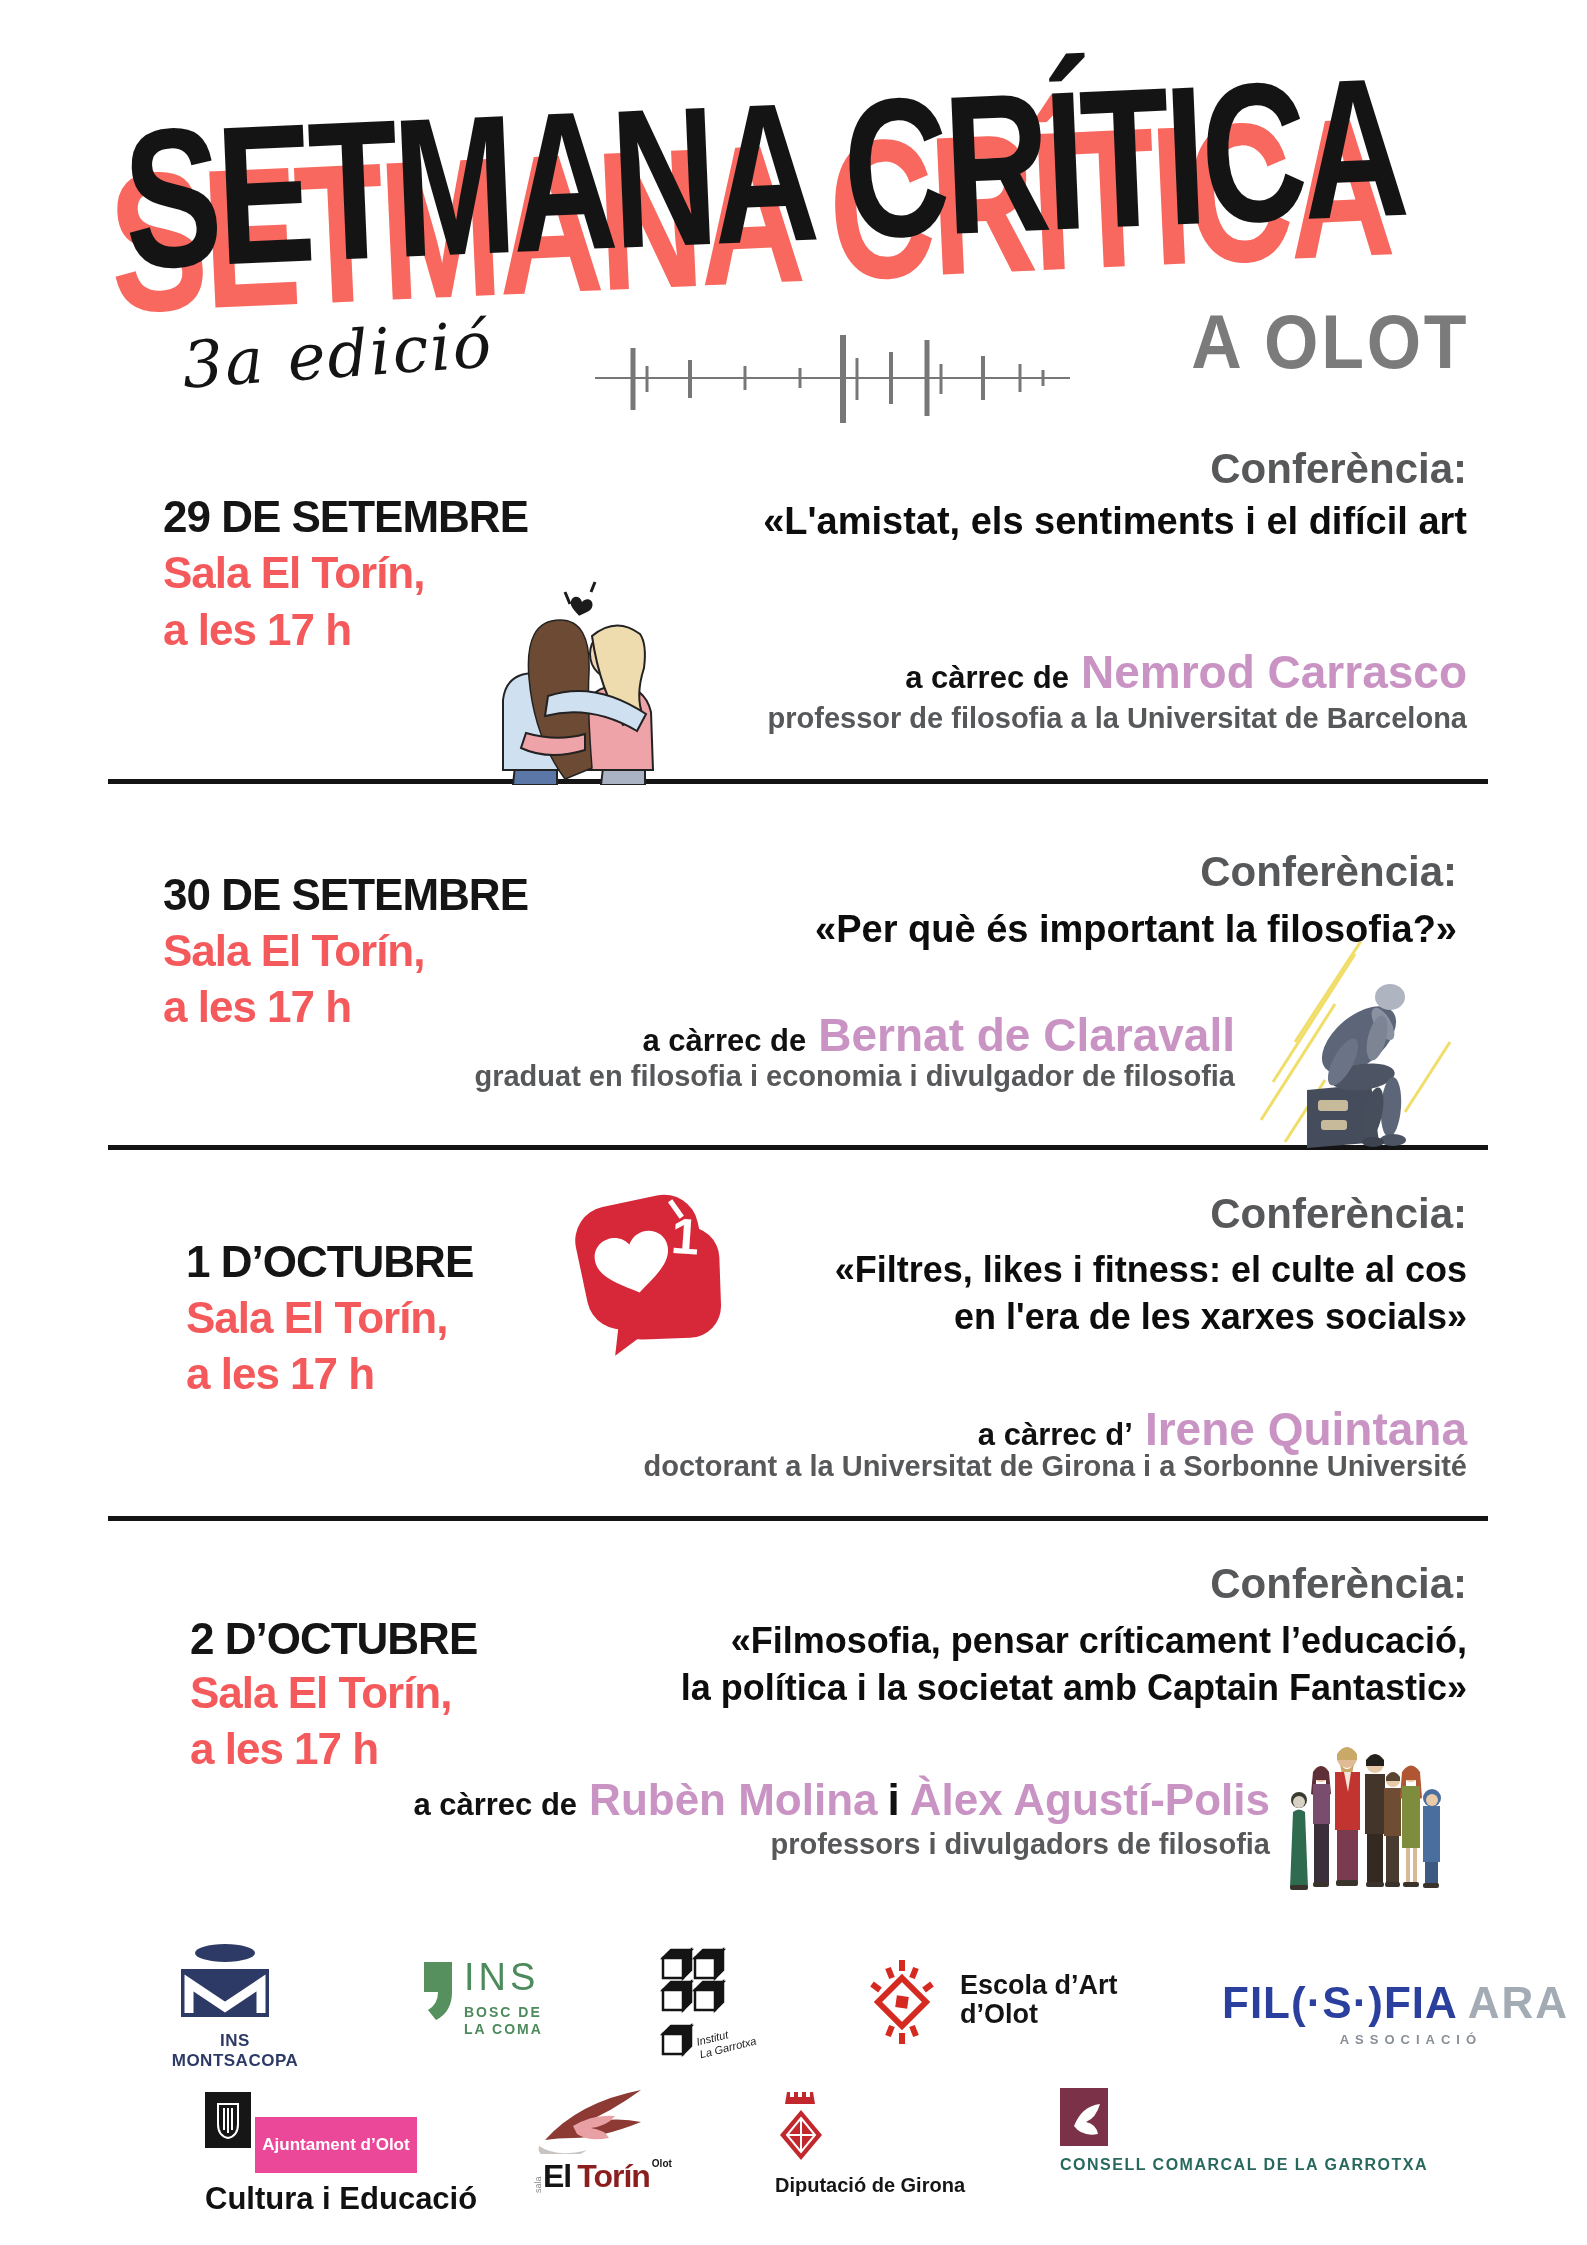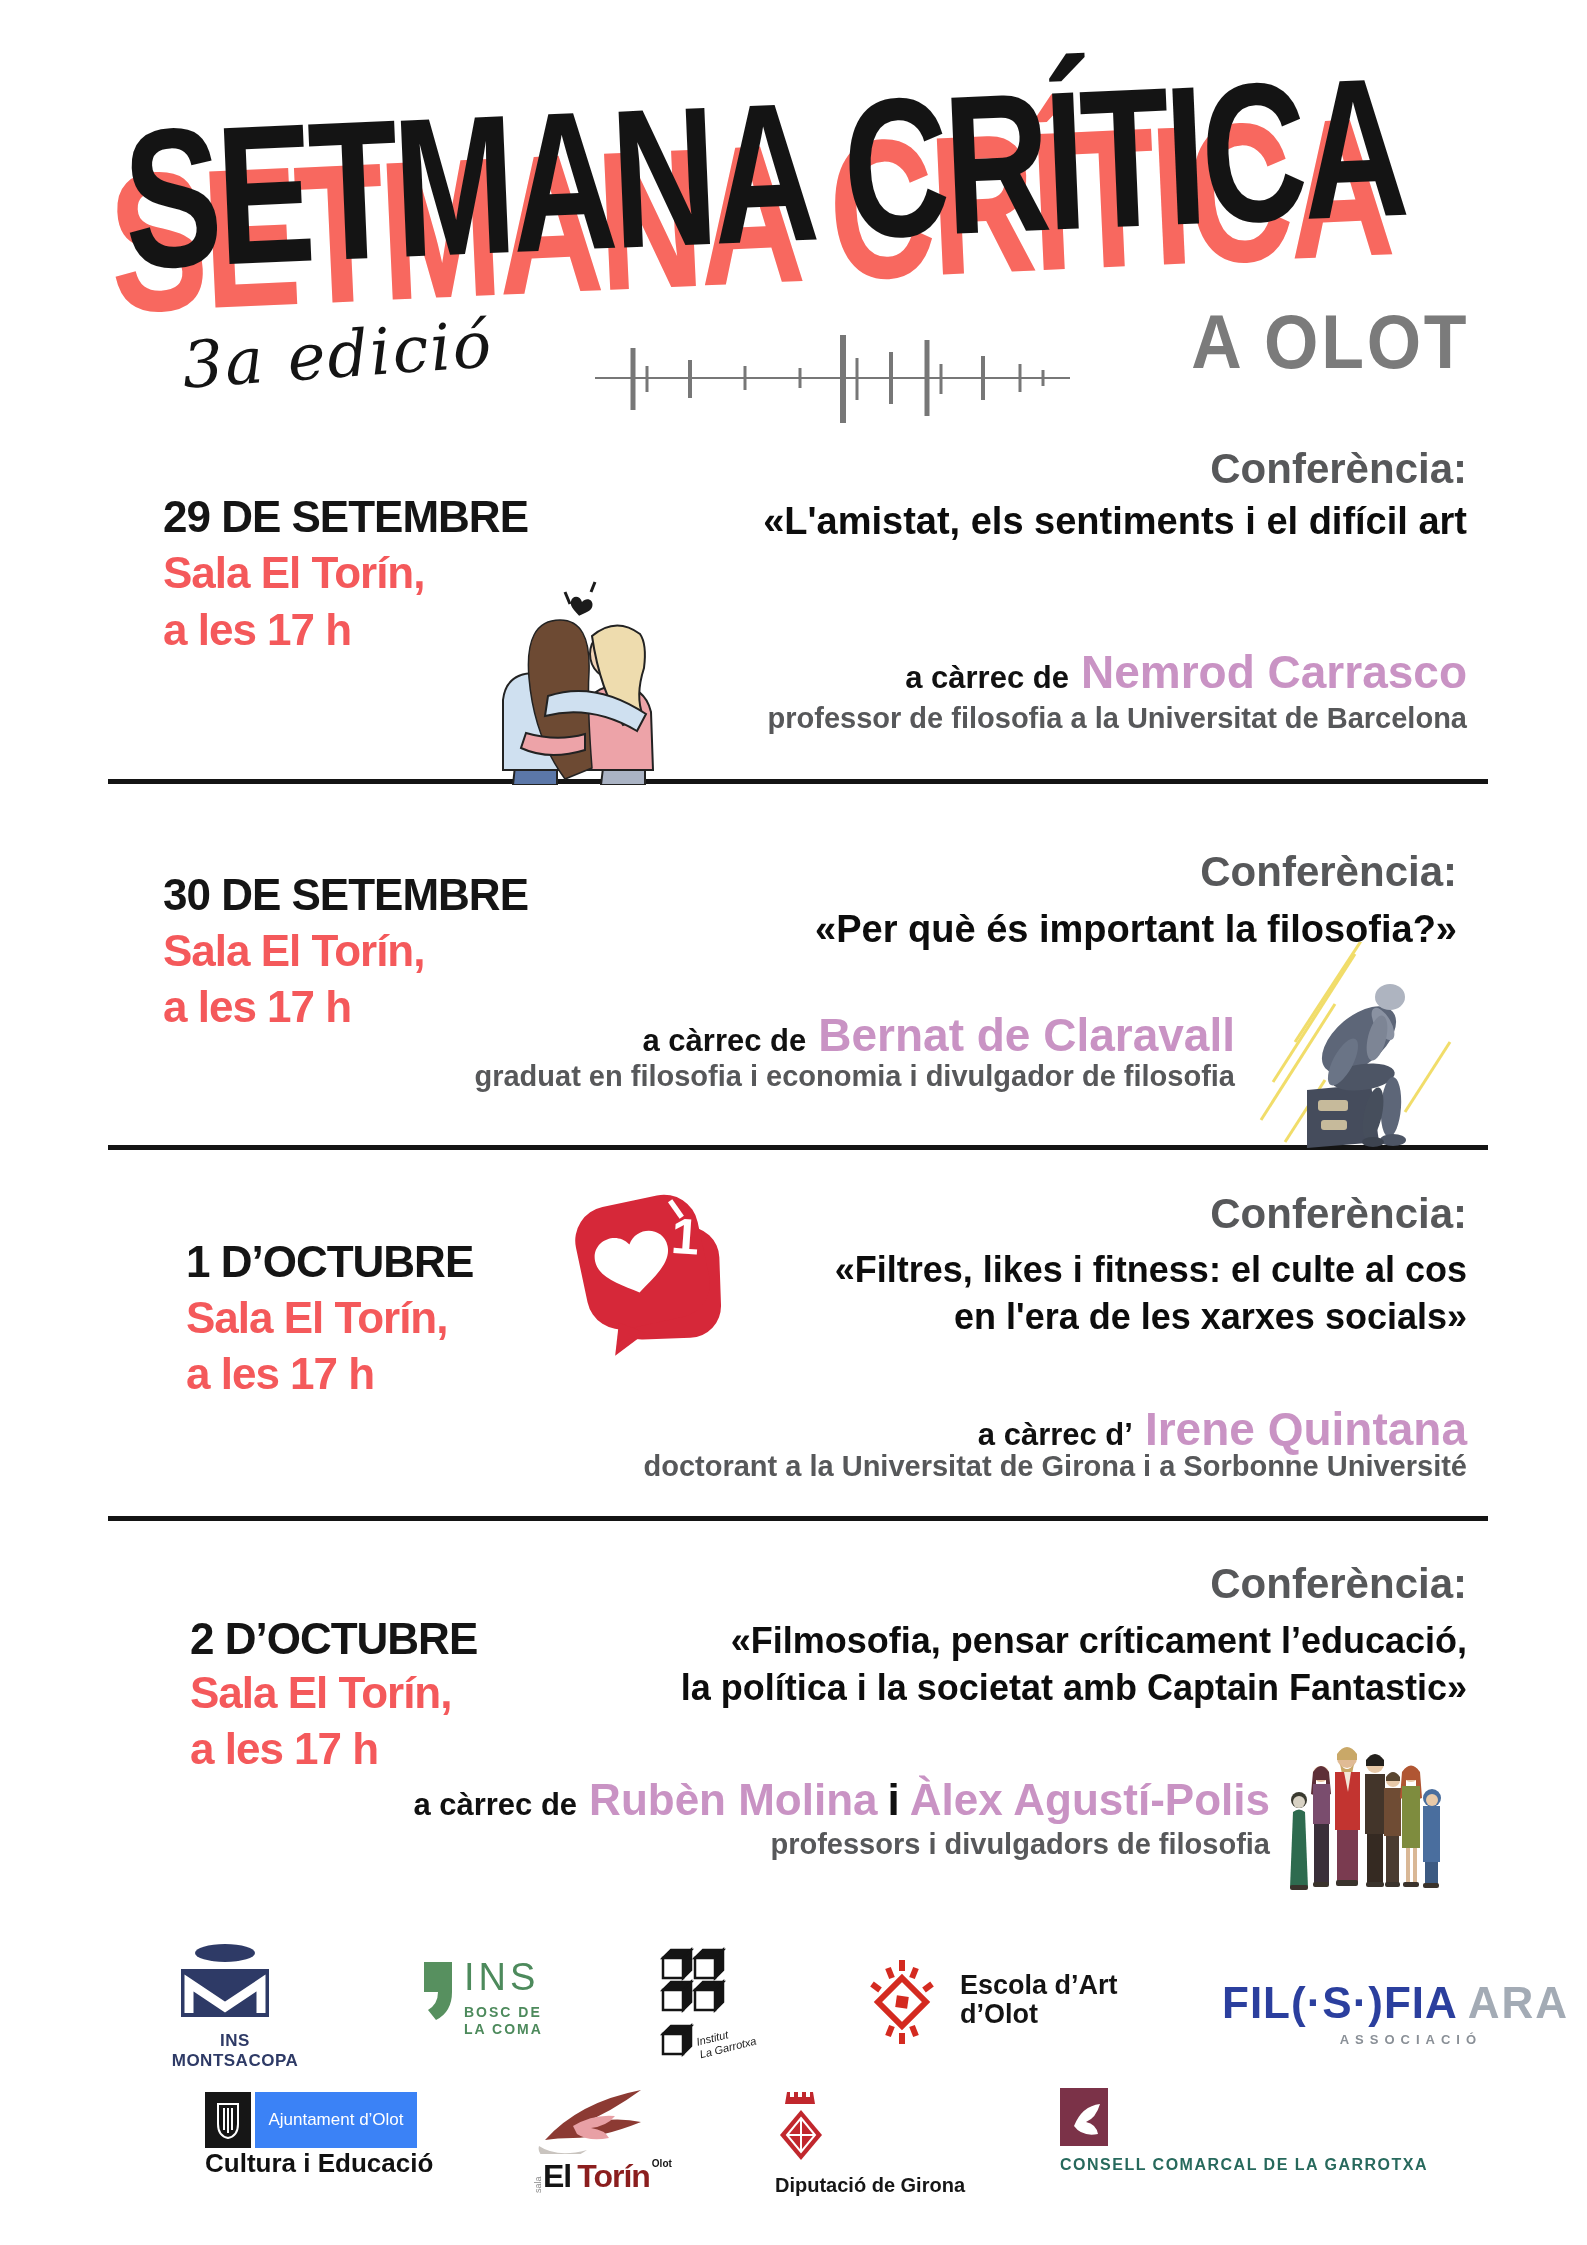--- a/index.html
+++ b/index.html
@@ -42,23 +42,23 @@
   .montsacopa-label{font-size:17px;letter-spacing:0.5px;text-align:center;margin-top:4px;}
   .bosc-acronym{font-size:38px;font-weight:400;color:#4d8a5c;letter-spacing:4px;line-height:1;}
   .bosc-line{font-size:14px;font-weight:700;color:#4d8a5c;letter-spacing:2px;line-height:1.2;}
   .garrotxa-text{font-size:11px;color:#222;transform:rotate(-14deg);line-height:1.15;font-style:italic;}
   .escola-line{font-size:27px;font-weight:800;color:#141414;line-height:1.08;}
   .filara-w1{font-size:44px;font-weight:800;color:#2b3f9e;letter-spacing:1px;}
   .filara-w2{font-size:44px;font-weight:800;color:#a3abb5;margin-left:10px;letter-spacing:2px;}
   .filara-sub{font-size:13px;font-weight:700;color:#8a9097;letter-spacing:6px;margin-top:4px;text-align:right;}
   .aj-row{display:flex;gap:4px;}
   .aj-crest-box{width:46px;height:56px;background:#161616;display:flex;align-items:center;justify-content:center;}
-  .aj-name-box{width:162px;height:56px;background:#3b82f6;color:#fff;display:flex;align-items:center;justify-content:center;
-               font-size:17px;font-weight:400;white-space:nowrap;}
-  .aj-sub{font-size:26px;font-weight:800;color:#111;text-align:center;width:212px;white-space:nowrap;}
+  .aj-name-box{width:162px;height:56px;background:#ec4899;color:#fff;display:flex;align-items:center;justify-content:center;
+               font-size:17px;font-weight:700;white-space:nowrap;margin-top:25px;}
+  .aj-sub{font-size:31px;font-weight:800;color:#111;margin-top:8px;text-align:center;width:212px;white-space:nowrap;}
   .torin-row{display:flex;align-items:flex-end;}
   .torin-pre{font-size:9px;color:#8a8a8a;transform:rotate(-90deg) translateX(2px);width:10px;}
   .torin-w1{font-size:32px;font-weight:800;color:#141414;letter-spacing:-1px;}
   .torin-w2{font-size:32px;font-weight:800;color:#8b1e1e;letter-spacing:-1px;margin-left:6px;}
   .torin-sup{font-size:10px;font-weight:700;color:#141414;margin-left:2px;align-self:flex-start;}
   .dipu-label{font-size:20px;font-weight:700;color:#161616;text-align:center;margin-top:6px;white-space:nowrap;}
   .consell-label{font-size:16px;font-weight:700;color:#27695c;letter-spacing:1.5px;text-align:center;margin-top:10px;white-space:nowrap;}
   .center-col{display:flex;flex-direction:column;align-items:flex-start;}
 </style>
 </head>

